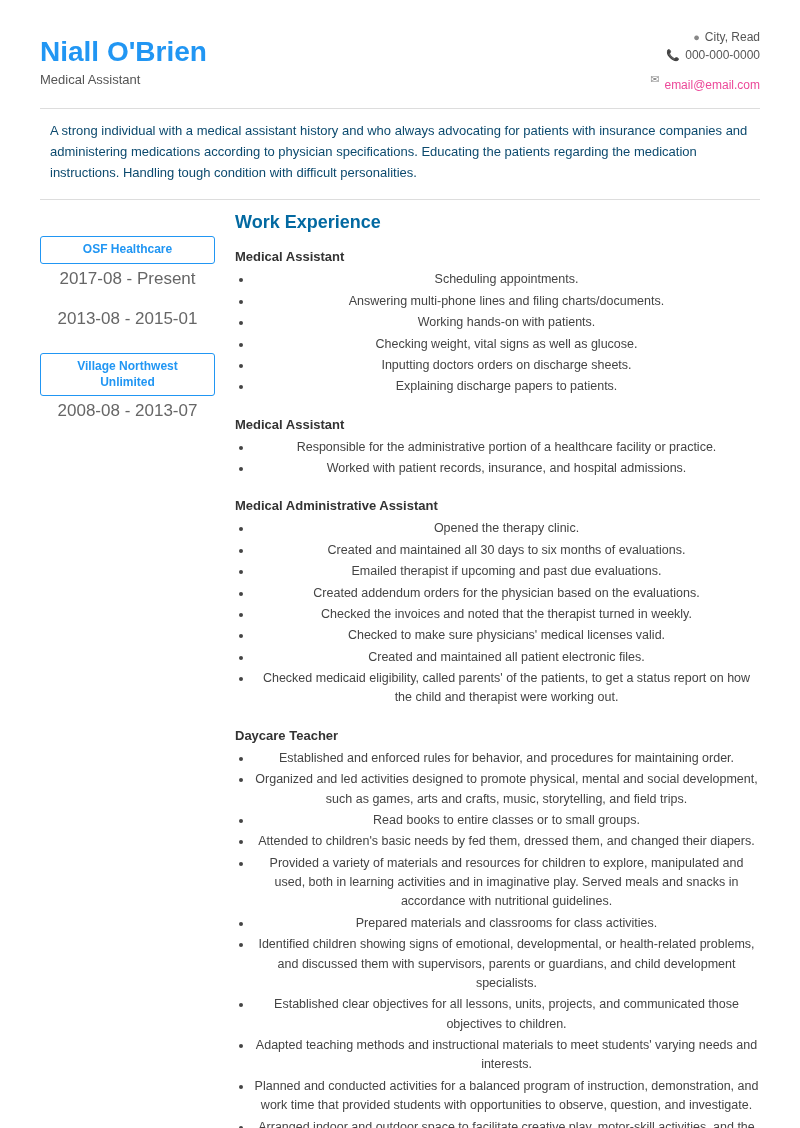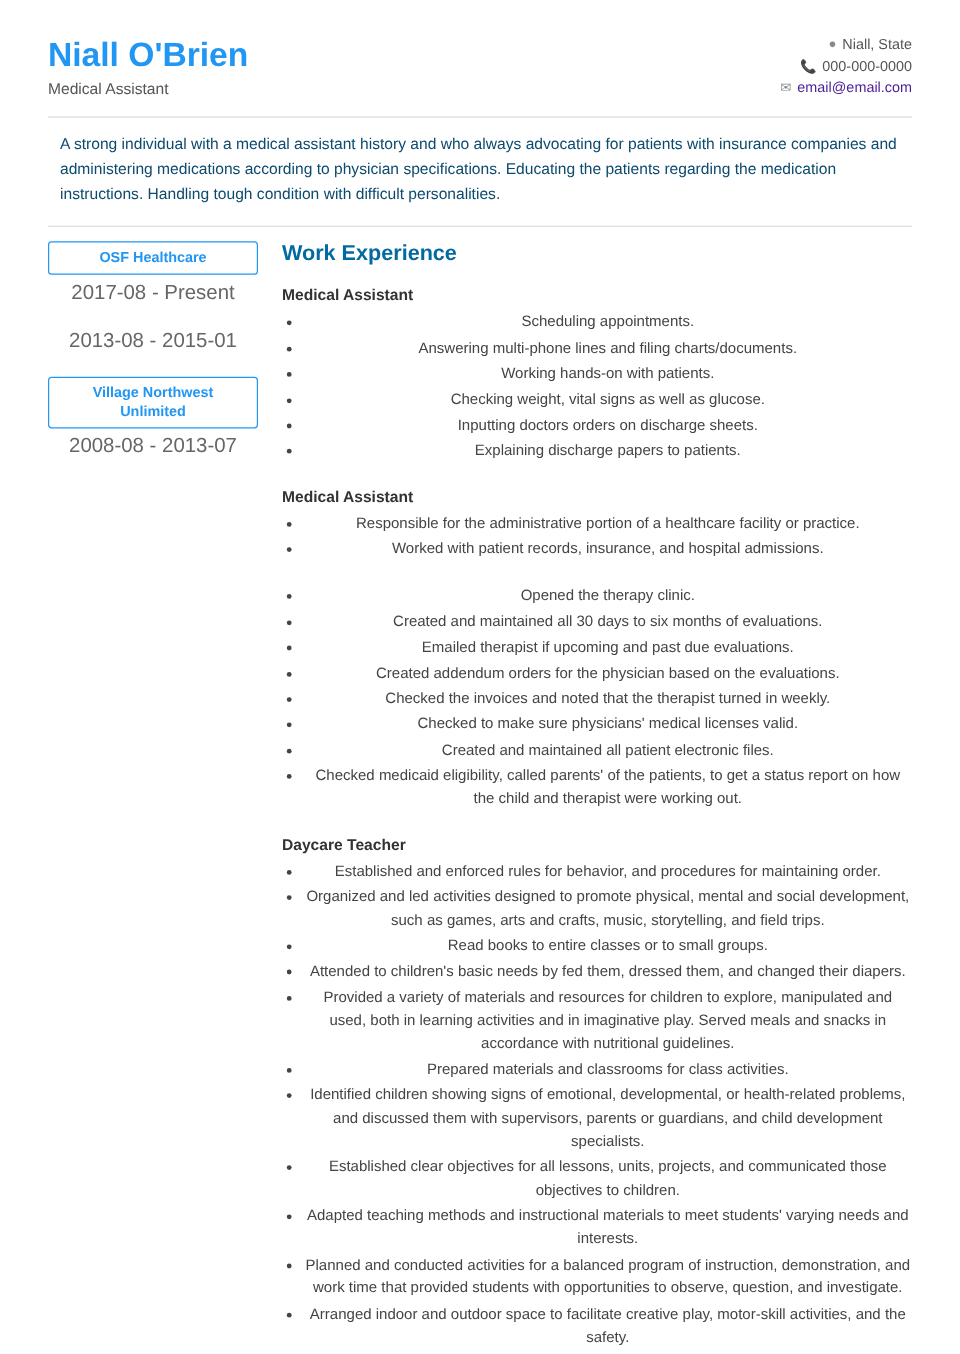--- a/index.html
+++ b/index.html
@@ -14,21 +14,21 @@
     .resume-container {
       width: 800px;
       min-height: 1128px;
       background: #fff;
       padding: 30px 40px;
     }
     
     .header {
       display: flex;
       justify-content: space-between;
-      align-items: flex-start;
+      align-items: center;
       margin-bottom: 16px;
       gap: 44px;
     }
     .header-left h1 {
       font-size: 28px;
       font-weight: bold;
       color: #2196F3;
     }
     .header-left .title {
       font-size: 13px;
@@ -47,22 +47,23 @@
       display: flex;
       align-items: center;
       gap: 5px;
       justify-content: flex-end;
     }
     .header-right .contact-item .icon {
       color: #888;
       font-size: 11px;
     }
     .header-right a {
-      color: #4c1d95;
+      color: #ec4899;
       text-decoration: none;
+      margin-top: 12px;
     }
     
     .divider {
       border: none;
       border-top: 1px solid #ddd;
       margin: 12px 0;
     }
     
     .summary {
       font-size: 13px;
@@ -100,20 +101,21 @@
     .employer-badge {
       border: 1.5px solid #2196F3;
       border-radius: 3px;
       padding: 5px 8px;
       color: #2196F3;
       font-size: 12px;
       font-weight: bold;
       text-align: center;
       margin-bottom: 5px;
       line-height: 1.3;
+      margin-top: 24px;
     }
     .employer-dates {
       font-size: 17px;
       color: #666;
       text-align: center;
     }
     
     .job-block {
       margin-bottom: 20px;
     }
@@ -140,21 +142,21 @@
 <div class="resume-container">
 
   <div class="header">
     <div class="header-left">
       <h1>Niall O'Brien</h1>
       <div class="title">Medical Assistant</div>
     </div>
     <div class="header-right">
       <div class="contact-item">
         <span class="icon">●</span>
-        <span>Niall, State</span>
+        <span>City, Read</span>
       </div>
       <div class="contact-item">
         <span class="icon">📞</span>
         <span>000-000-0000</span>
       </div>
       <div class="contact-item">
         <span class="icon">✉</span>
         <a href="#">email@email.com</a>
       </div>
     </div>
@@ -198,20 +200,21 @@
             </ul>
           </div>
           <div class="job-block">
             <div class="job-title">Medical Assistant</div>
             <ul>
               <li>Responsible for the administrative portion of a healthcare facility or practice.</li>
               <li>Worked with patient records, insurance, and hospital admissions.</li>
             </ul>
           </div>
           <div class="job-block">
+            <div class="job-title">Medical Administrative Assistant</div>
             <ul>
               <li>Opened the therapy clinic.</li>
               <li>Created and maintained all 30 days to six months of evaluations.</li>
               <li>Emailed therapist if upcoming and past due evaluations.</li>
               <li>Created addendum orders for the physician based on the evaluations.</li>
               <li>Checked the invoices and noted that the therapist turned in weekly.</li>
               <li>Checked to make sure physicians' medical licenses valid.</li>
               <li>Created and maintained all patient electronic files.</li>
               <li>Checked medicaid eligibility, called parents' of the patients, to get a status report on how the child and therapist were working out.</li>
             </ul>

